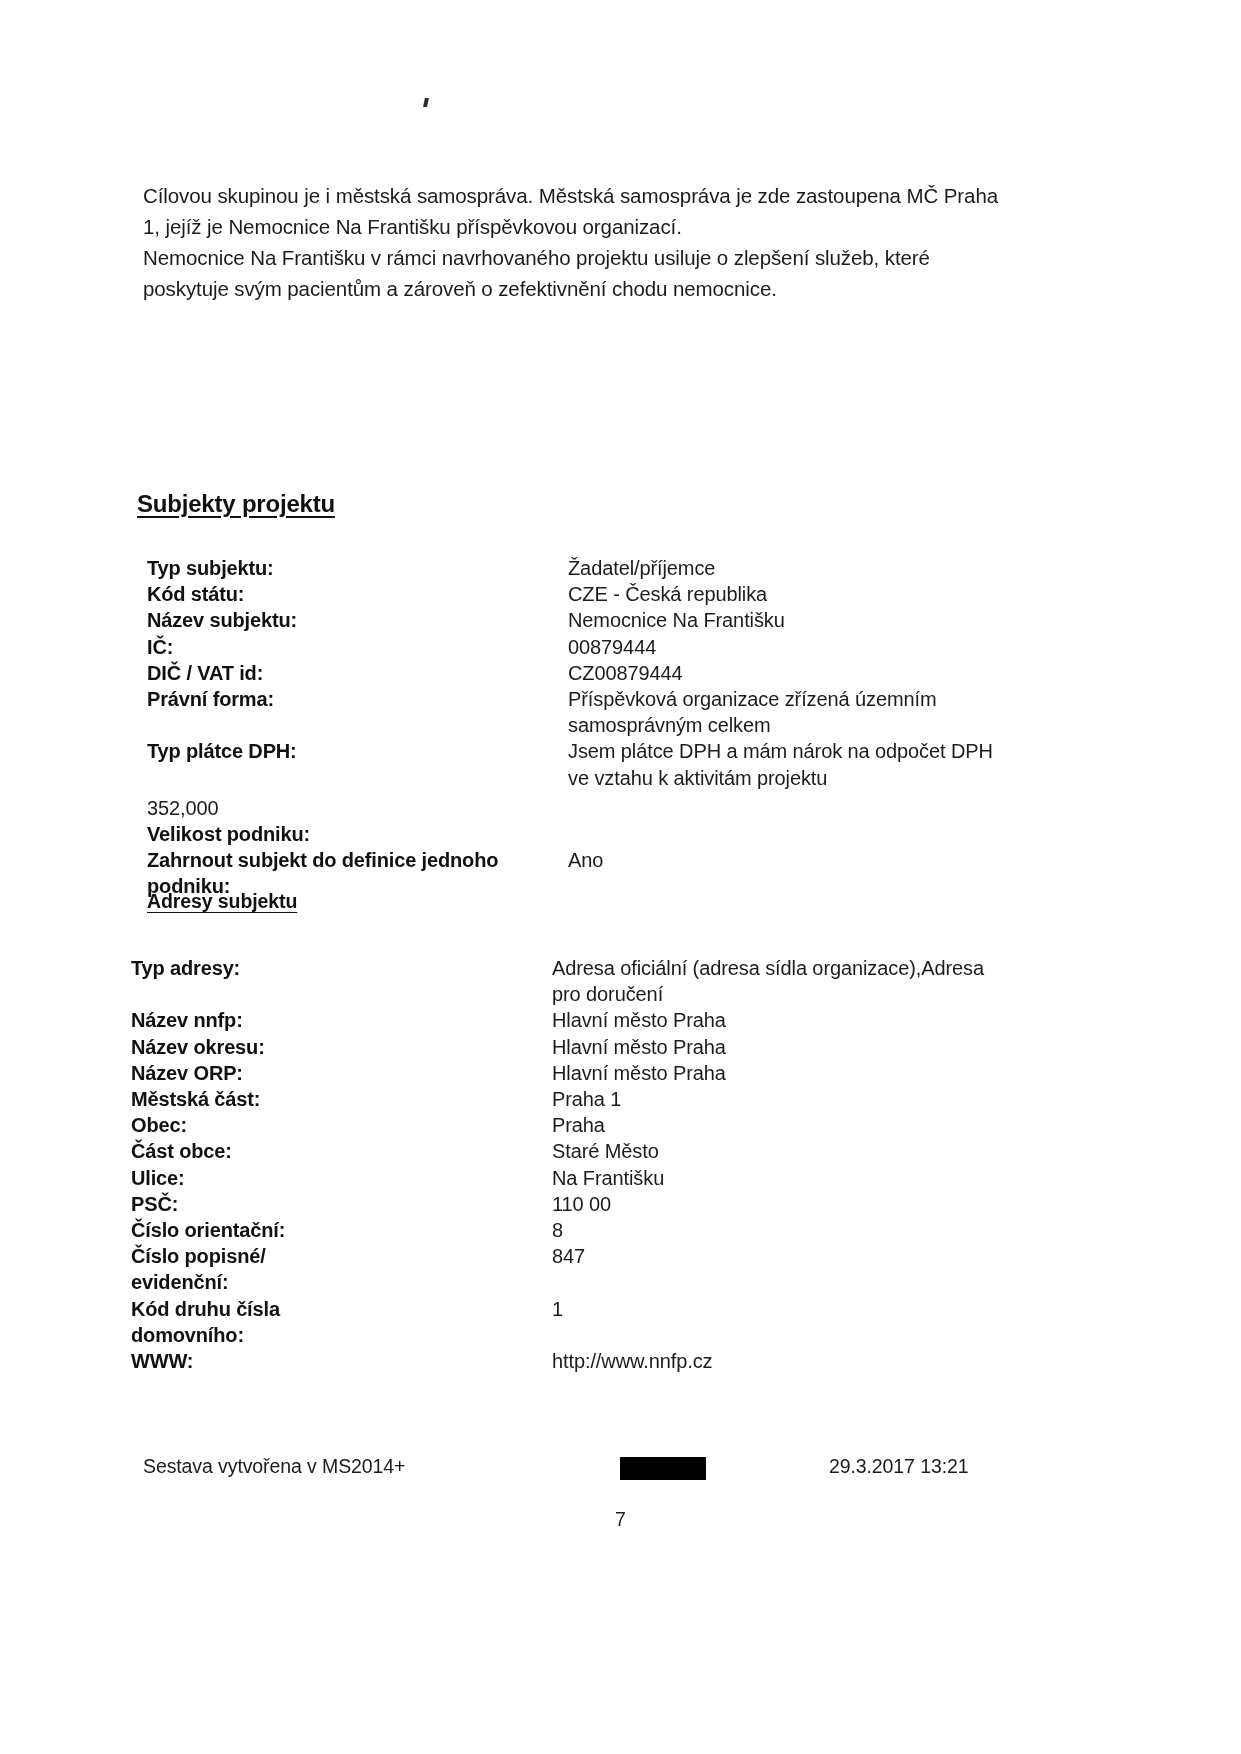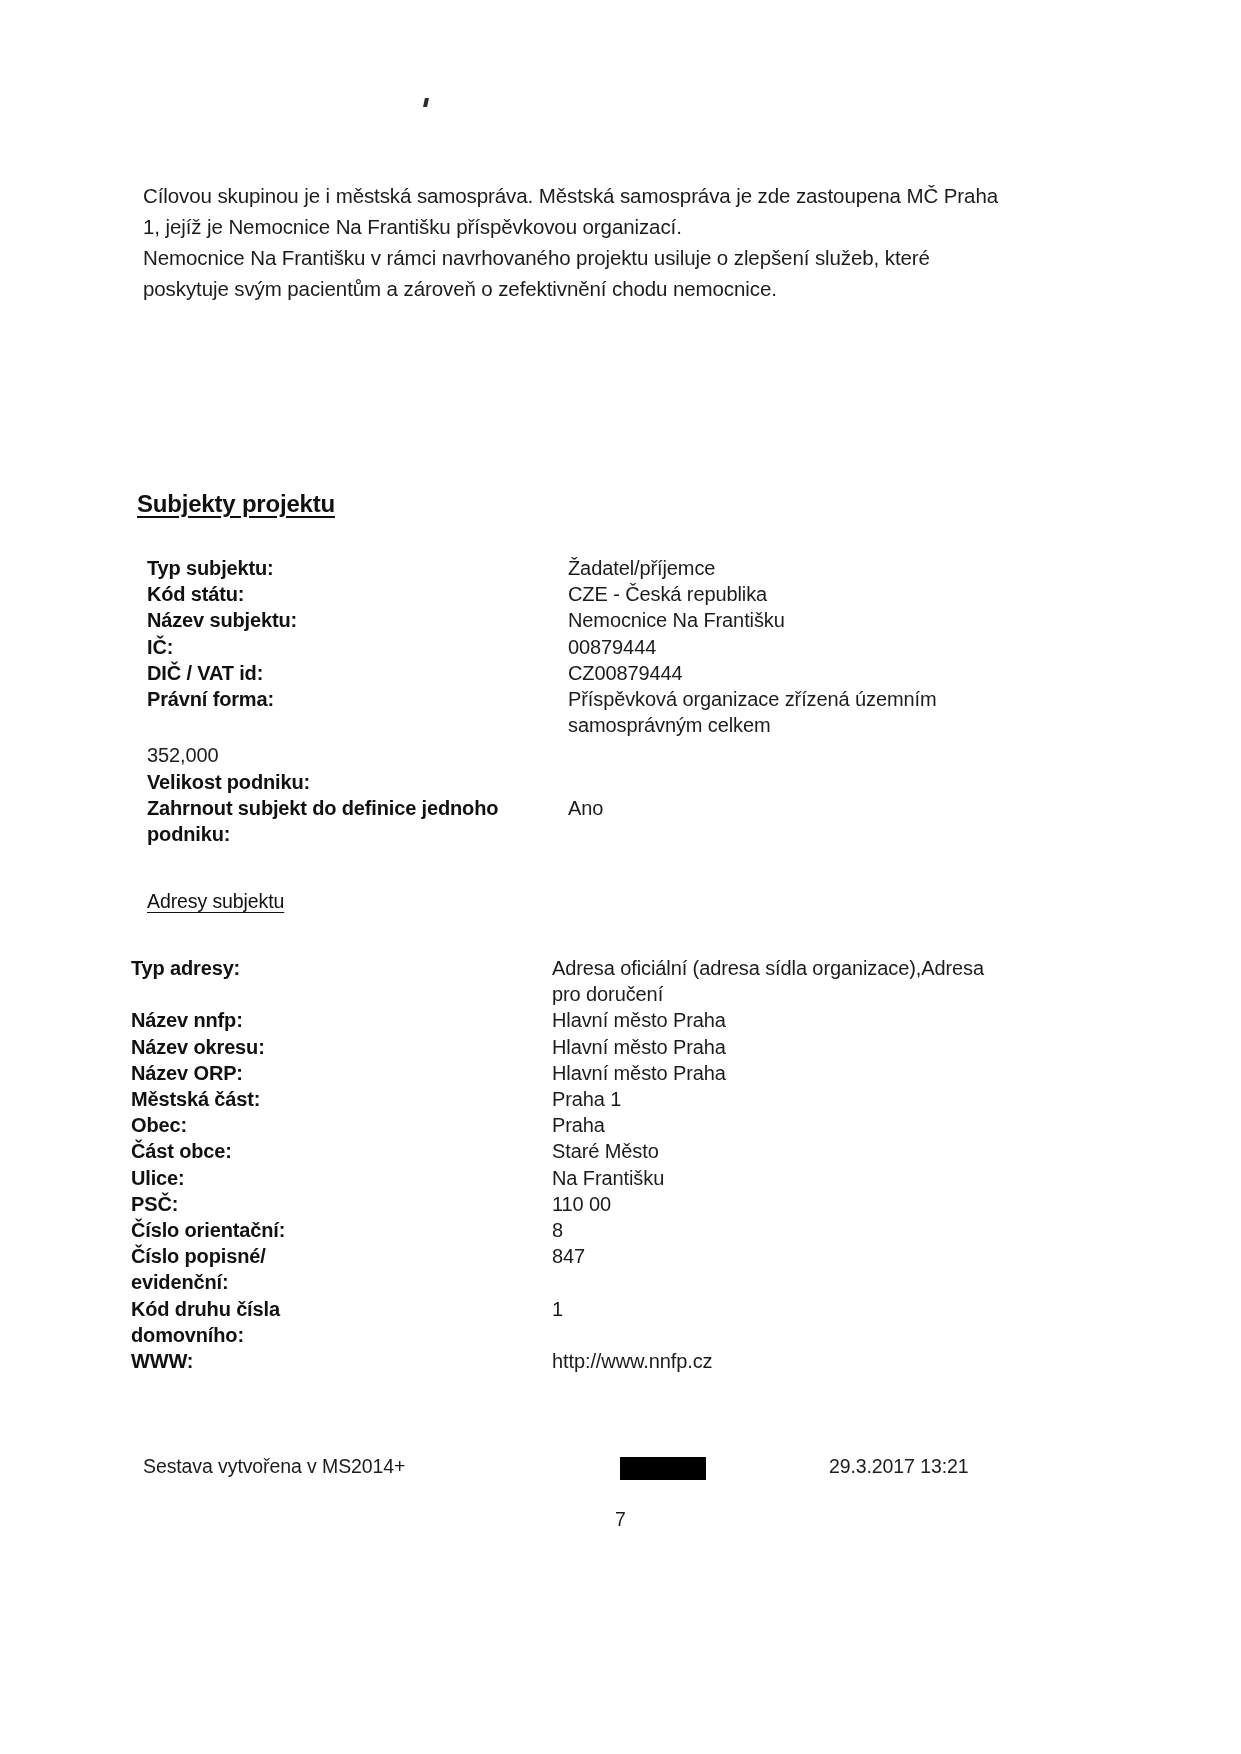--- a/index.html
+++ b/index.html
@@ -56,21 +56,21 @@
     text-decoration: underline;
     text-underline-offset: 4px;
     letter-spacing: -0.2px;
   }
 
   .sub-heading {
     position: absolute;
     left: 147px;
     top: 890px;
     font-size: 19.5px;
-    font-weight: normal;
+    font-weight: bold;
     color: #111111;
     text-decoration: underline;
     text-underline-offset: 4px;
     letter-spacing: -0.1px;
   }
 
   .fields {
     position: absolute;
     left: 131px;
     width: 900px;
@@ -179,20 +179,25 @@
       </div>
       <div class="field-row">
         <div class="field-label">DIČ / VAT id:</div>
         <div class="field-value">CZ00879444</div>
       </div>
       <div class="field-row">
         <div class="field-label">Právní forma:</div>
         <div class="field-value">Příspěvková organizace zřízená územním
 samosprávným celkem</div>
       </div>
+      <div class="field-row">
+        <div class="field-label">Typ plátce DPH:</div>
+        <div class="field-value">Jsem plátce DPH a mám nárok na odpočet DPH
+ve vztahu k aktivitám projektu</div>
+      </div>
       <div class="field-row gap-small-before">
         <div class="field-value">352,000</div>
       </div>
       <div class="field-row">
         <div class="field-label">Velikost podniku:</div>
         <div class="field-value"></div>
       </div>
       <div class="field-row">
         <div class="field-label">Zahrnout subjekt do definice jednoho podniku:</div>
         <div class="field-value">Ano</div>

